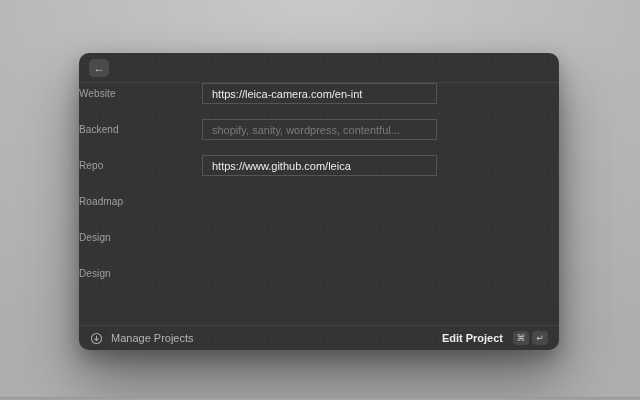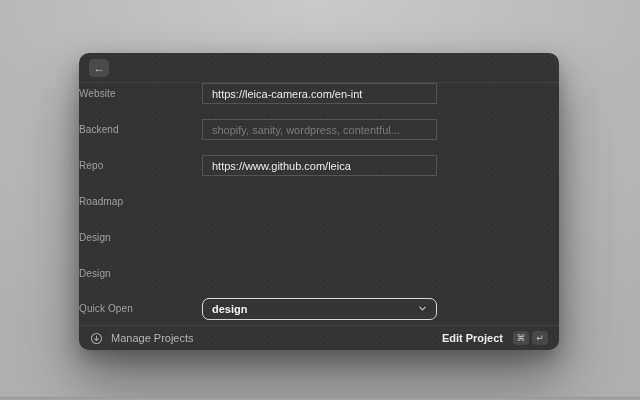--- a/index.html
+++ b/index.html
@@ -113,29 +113,20 @@
     </div>
 
     <div class="form-row" style="top:144px">
       <div class="form-label">Design</div>
     </div>
 
     <div class="form-row" style="top:180px">
       <div class="form-label">Design</div>
     </div>
 
-    <div class="form-row" style="top:215px">
-      <div class="form-label">Quick Open</div>
-      <div class="select-box" role="combobox">
-        <span class="select-value">design</span>
-        <svg class="chevron" viewBox="0 0 10 10">
-          <polyline points="2,3.5 5,6.5 8,3.5" fill="none" stroke="#bdbdbd" stroke-width="1.4" stroke-linecap="round" stroke-linejoin="round"></polyline>
-        </svg>
-      </div>
-    </div>
 
   </div>
 
   <div class="footer">
     <div class="footer-left">
       <svg class="cmd-icon" viewBox="0 0 16 16">
         <circle cx="8" cy="8" r="6.2" fill="none" stroke="#aaaaaa" stroke-width="1.3"></circle>
         <path d="M8 5 V10.4 M5.7 8.4 L8 10.7 L10.3 8.4" fill="none" stroke="#aaaaaa" stroke-width="1.3" stroke-linecap="round" stroke-linejoin="round"></path>
       </svg>
       <span class="footer-title">Manage Projects</span>

